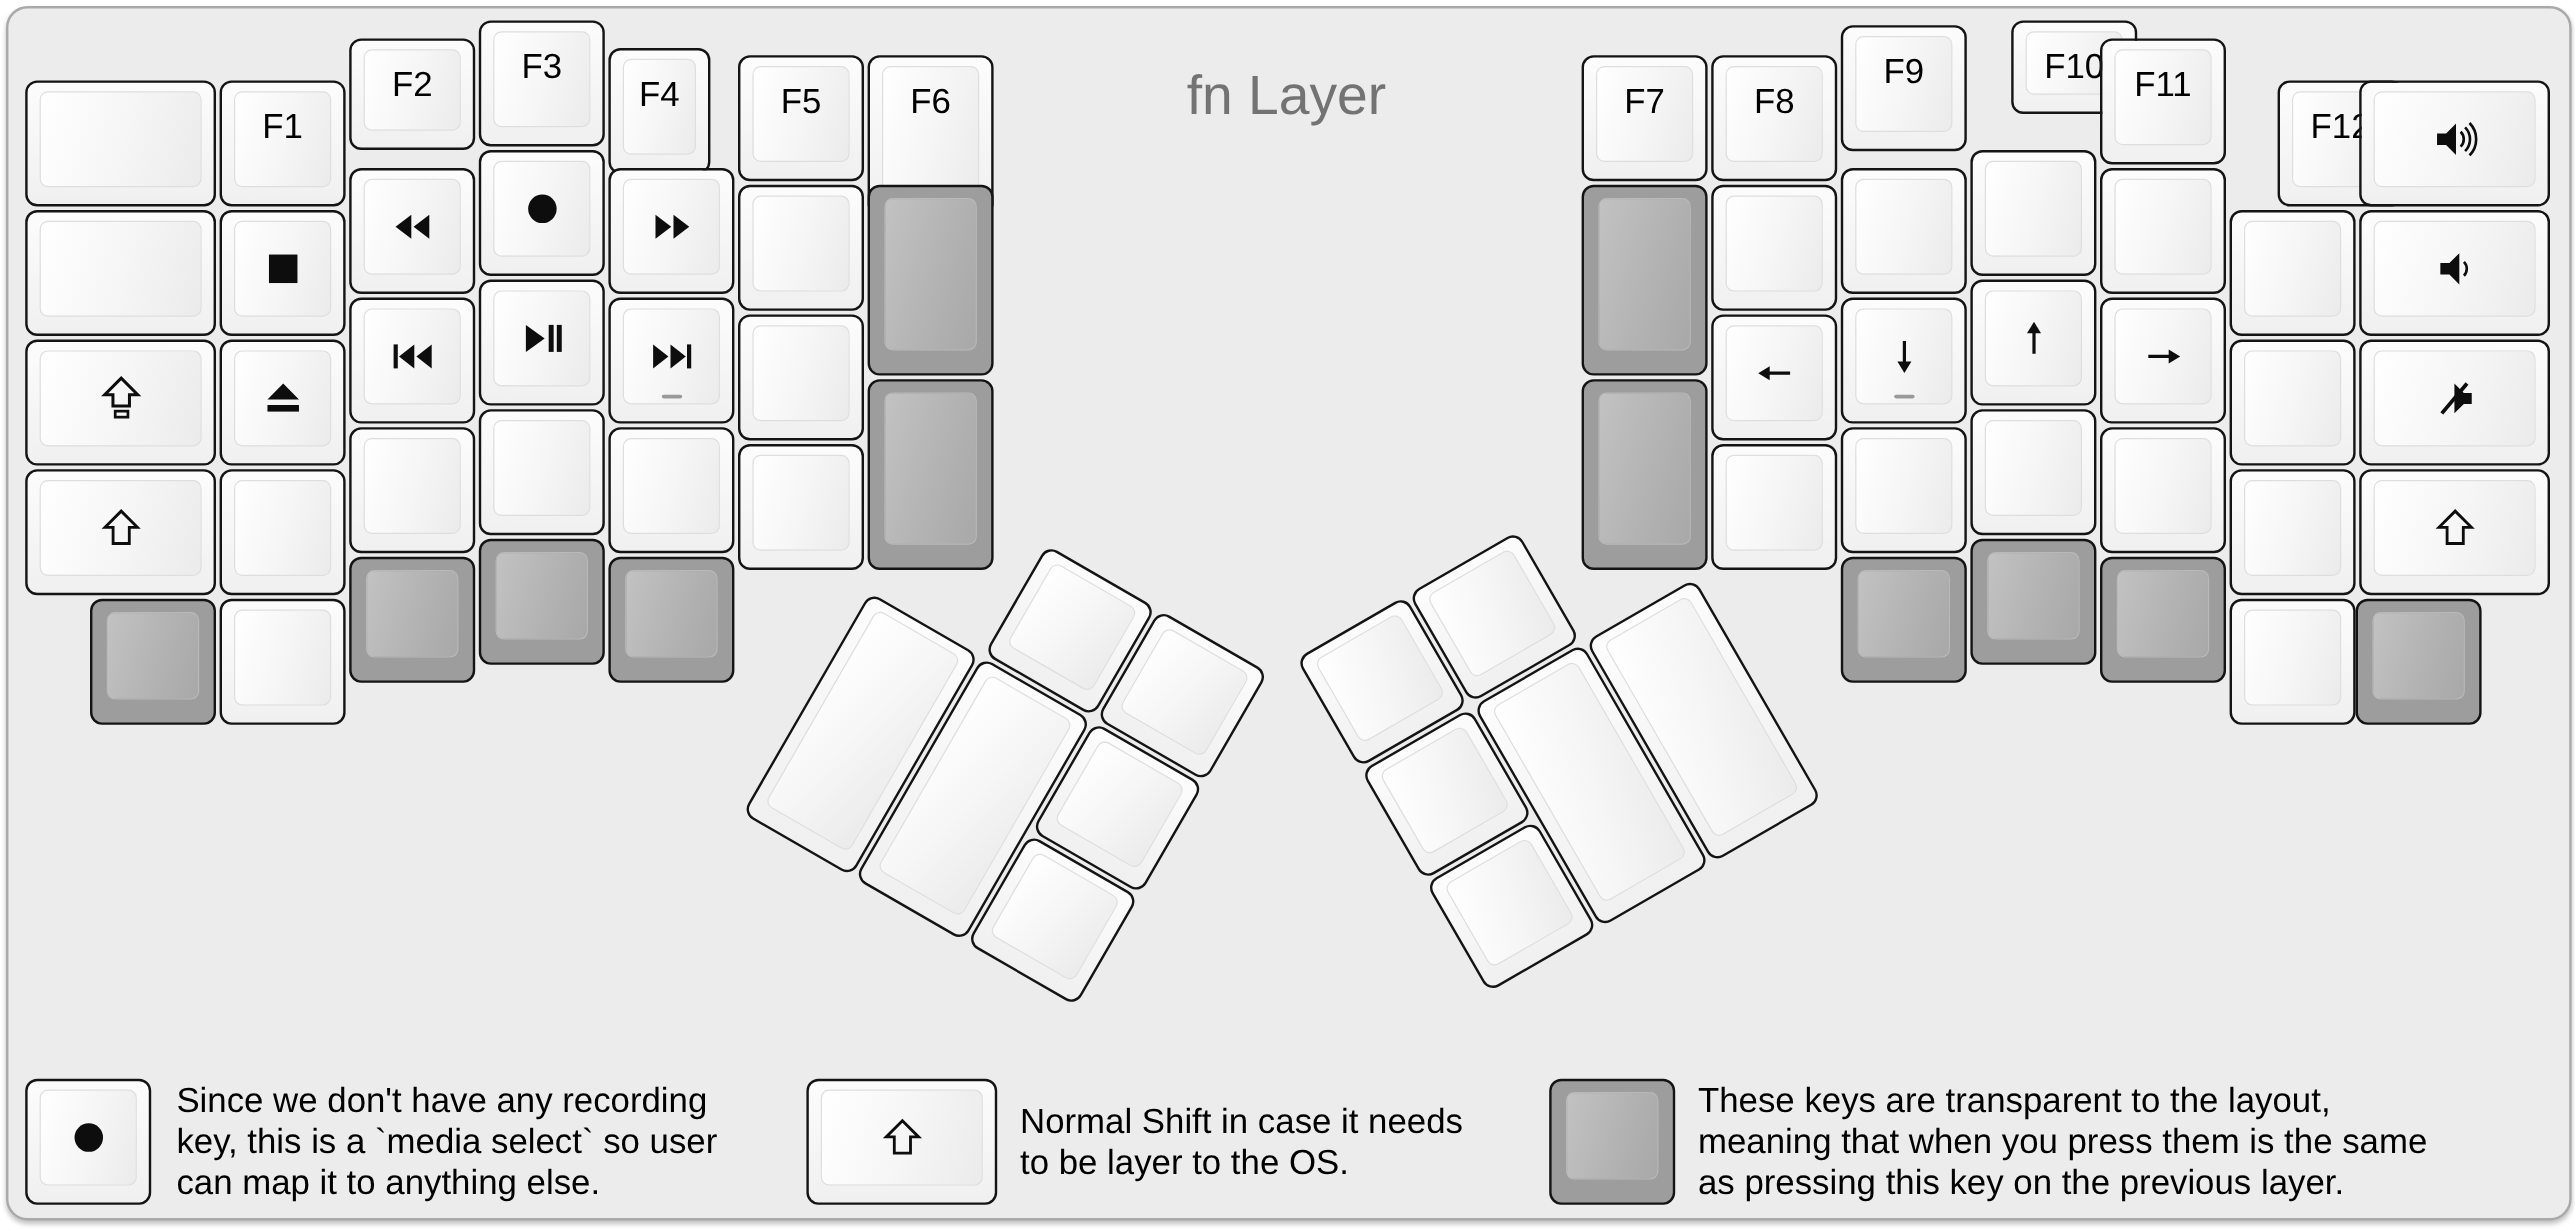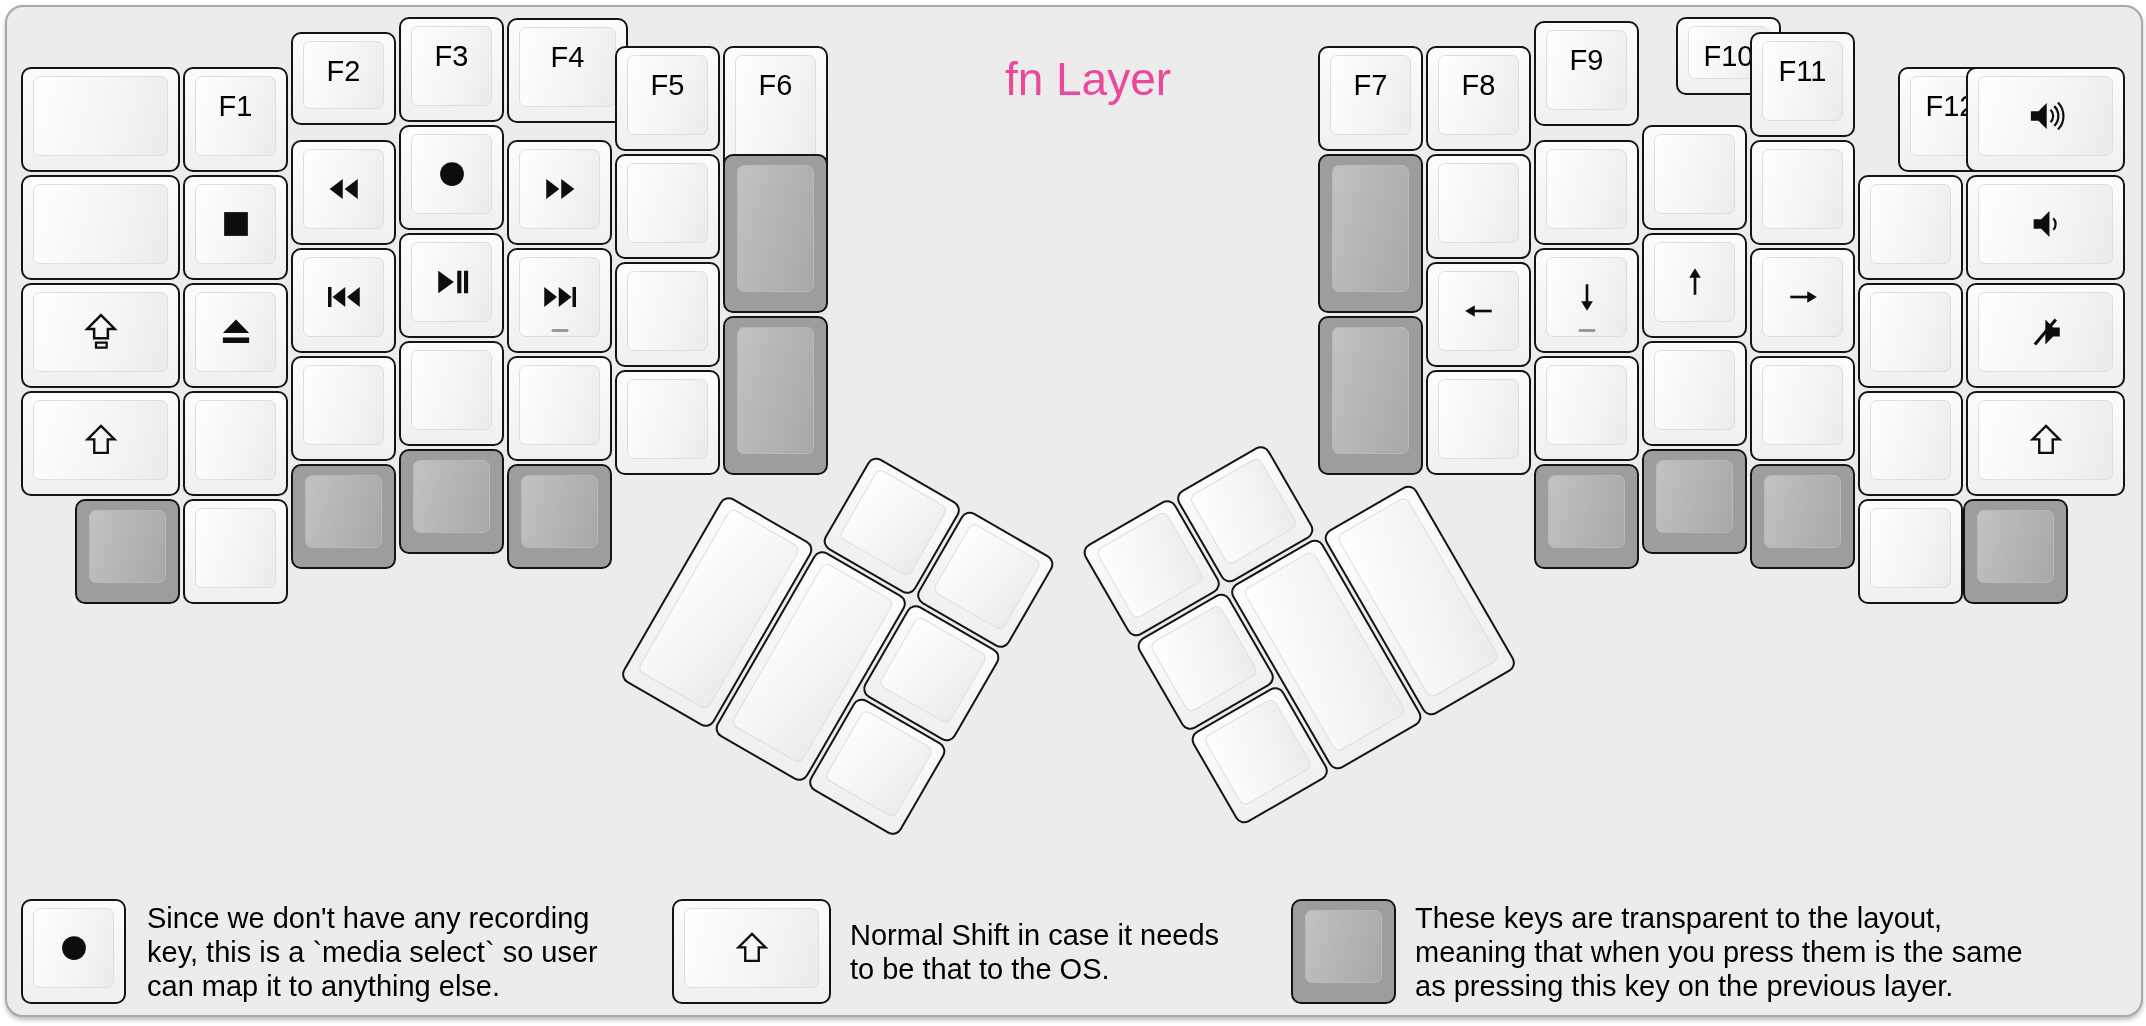--- a/index.html
+++ b/index.html
@@ -9,21 +9,21 @@
     font-family:"Liberation Sans","DejaVu Sans",sans-serif;
   }
   .canvas{
     position:absolute;left:5px;top:5px;width:2134px;height:1008px;
     background:#ececec;border:2px solid #a9a9a9;border-radius:18px;
     box-shadow:0 3px 4px rgba(0,0,0,0.25);
   }
   .stage{position:absolute;left:0;top:0;width:2146px;height:1026px;}
   .page-title{
     position:absolute;transform:translateX(-50%);
-    font-size:46px;color:#ec4899;white-space:nowrap;margin-left:16px;
+    font-size:46px;color:#737373;white-space:nowrap;
   }
   .key{
     position:absolute;box-sizing:border-box;
     border:2.4px solid #141414;border-radius:10px;
   }
   .key.white{background:linear-gradient(180deg,#fcfcfc,#f0f0f0);}
   .key.gray{background:#9d9d9d;}
   .cap{
     position:absolute;left:10px;right:10px;top:7px;bottom:14px;
     border-radius:7px;display:flex;align-items:center;justify-content:center;
@@ -167,21 +167,21 @@
             </svg>
           </span>
         </div>
       </div>
       <div class="key white" style="left: 399px; top: 341px; width: 105px; height: 105px;">
         <div class="cap"></div>
       </div>
       <div class="key gray" style="left: 399px; top: 449px; width: 105px; height: 105px;">
         <div class="cap"></div>
       </div>
-      <div class="key white" style="left: 507px; top: 18px; width: 121px; height: 105px;">
+      <div class="key white" style="left: 507px; top: 40px; width: 85px; height: 105px;">
         <div class="cap"></div>
         <span class="klabel">F4</span>
       </div>
       <div class="key white" style="left: 507px; top: 140px; width: 105px; height: 105px;">
         <div class="cap">
           <span class="kicon">
             <svg width="40" height="40" viewBox="0 0 32 32">
               <polygon points="5,8 5,24 15.5,16" fill="#0d0d0d"></polygon>
               <polygon points="17,8 17,24 27.5,16" fill="#0d0d0d"></polygon>
             </svg>
@@ -431,21 +431,21 @@
         <div class="key white" style="left: 216px; top: 108px; width: 105px; height: 213px;">
           <div class="cap"></div>
         </div>
       </div>
     </div>
   <div id="legend-root">
     <div class="legend-text" style="left: 147px; top: 952px;">Since we don't have any recording
 key, this is a `media select` so user
 can map it to anything else.</div>
     <div class="legend-text" style="left: 850px; top: 952px;">Normal Shift in case it needs
-to be that to the OS.</div>
+to be layer to the OS.</div>
     <div class="legend-text" style="left: 1415px; top: 952px;">These keys are transparent to the layout,
 meaning that when you press them is the same
 as pressing this key on the previous layer.</div>
   <div class="key white" style="left: 21px; top: 899px; width: 105px; height: 105px;">
         <div class="cap">
           <span class="kicon">
             <svg width="40" height="40" viewBox="0 0 32 32">
               <circle cx="16" cy="16" r="9.5" fill="#0d0d0d"></circle>
             </svg>
           </span>

